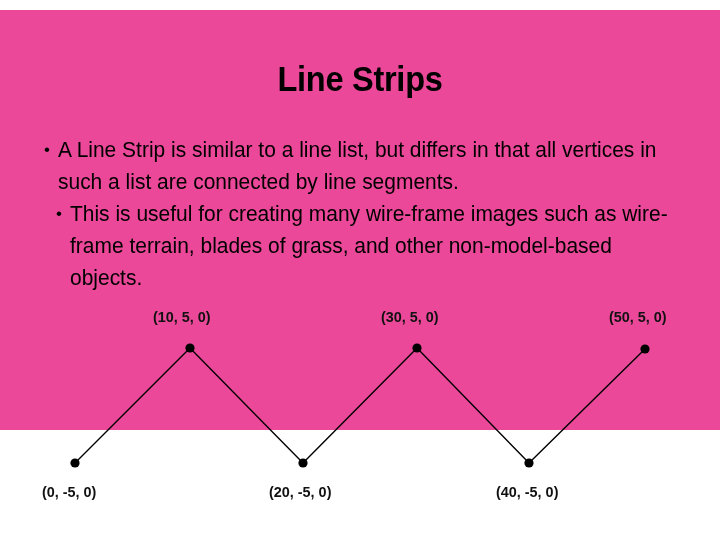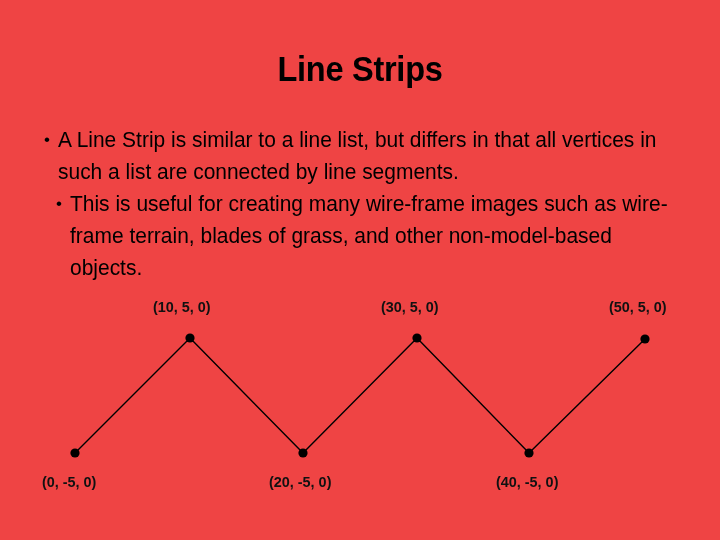--- a/index.html
+++ b/index.html
@@ -11,24 +11,24 @@
     width: 720px;
     height: 540px;
     overflow: hidden;
     font-family: "Liberation Sans", sans-serif;
     color: #000000;
     position: relative;
   }
 
   #slide {
     position: absolute;
-    left: 0; top: 0;
+    left: 0; top: 10px;
     width: 720px;
-    height: 540px;
-    background: #ef4444;
+    height: 420px;
+    background: #ec4899;
   }
 
   
   #slide-title {
     position: absolute;
     left: 0;
     top: 47px;
     width: 720px;
     text-align: center;
     font-size: 35px;

